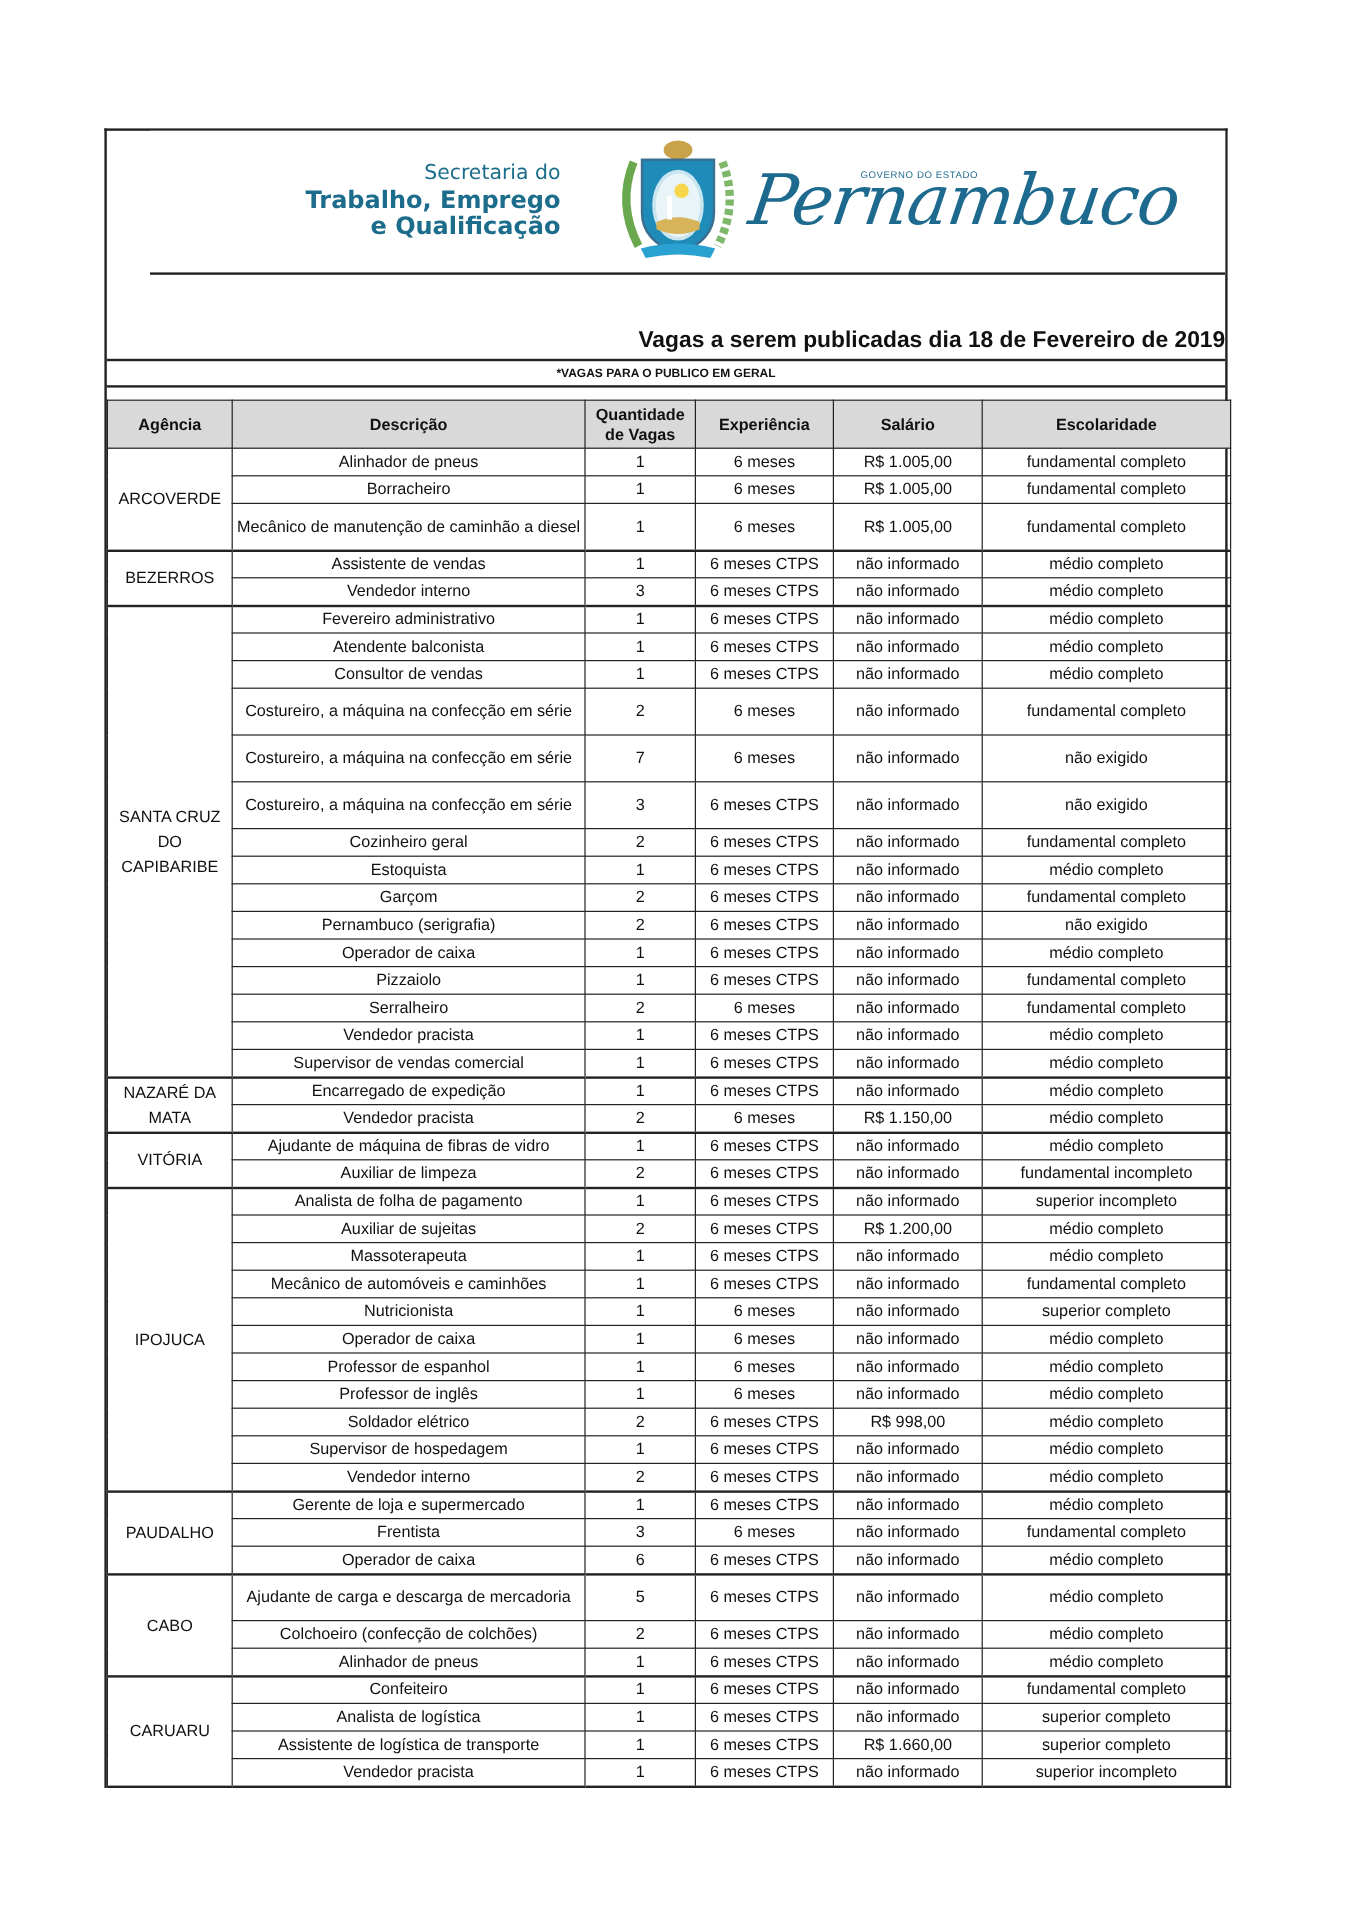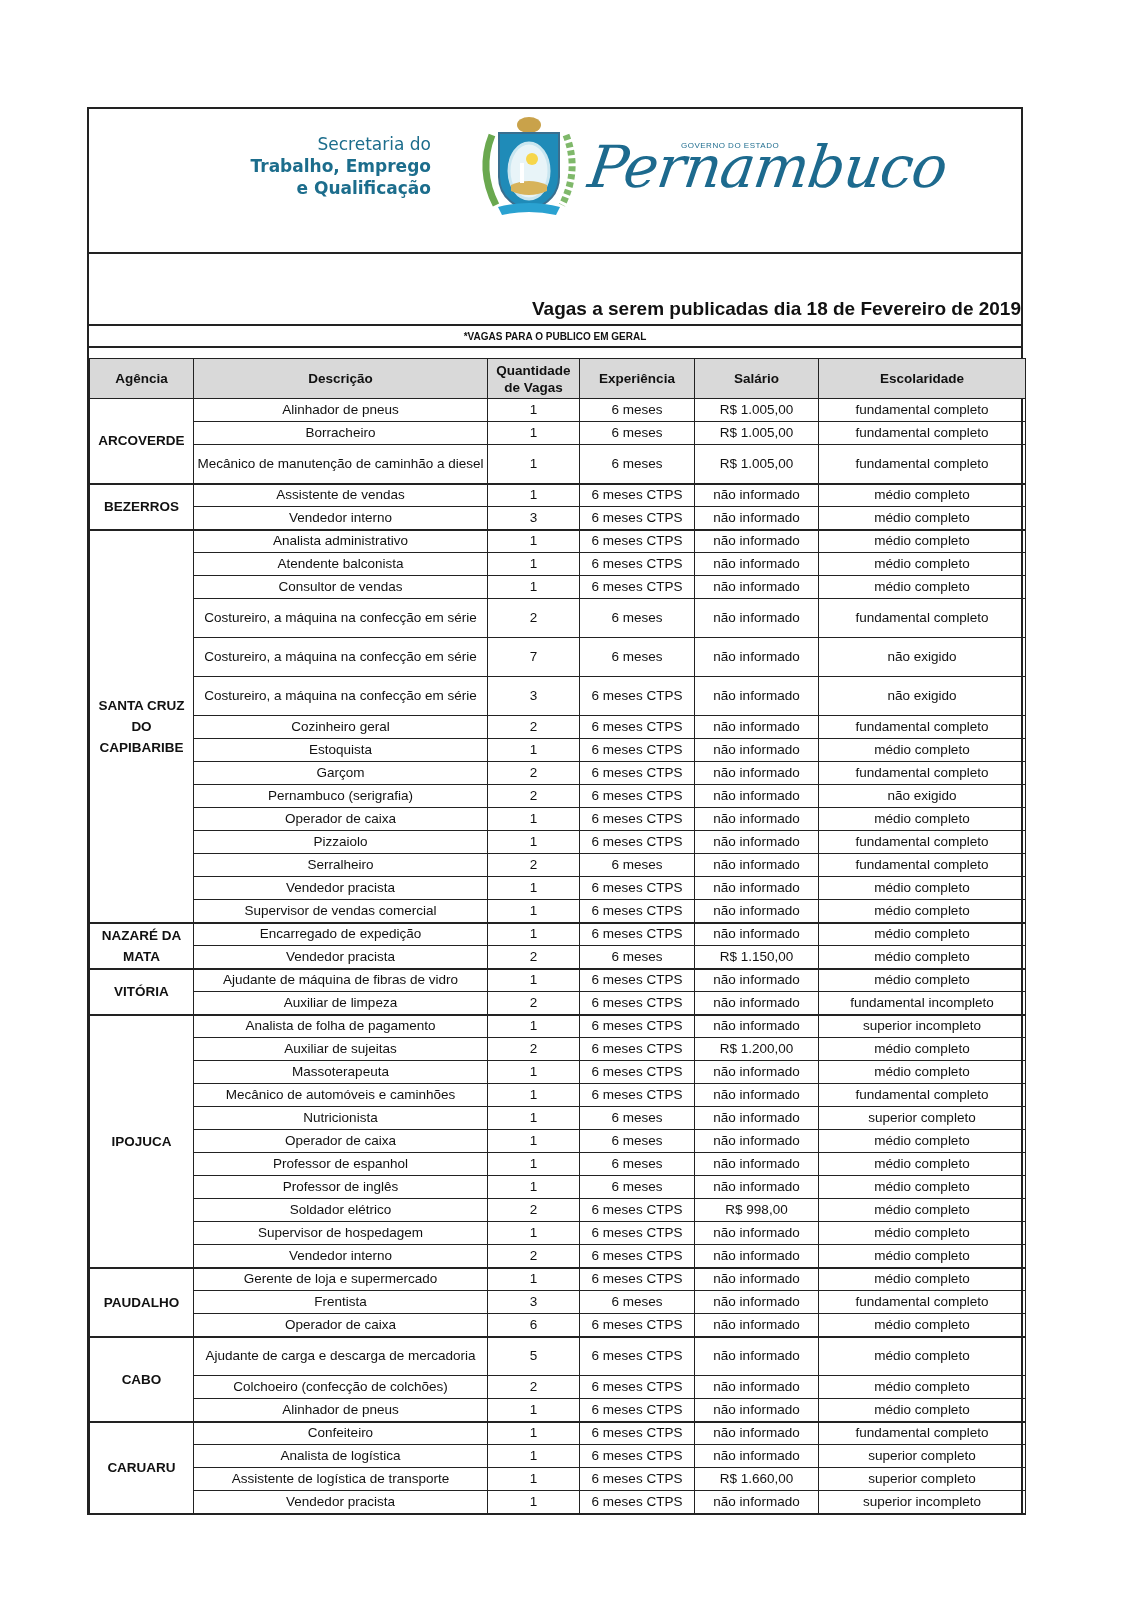--- a/index.html
+++ b/index.html
@@ -1,34 +1,34 @@
 <!DOCTYPE html>
 <html><head>
 <meta charset="utf-8">
 <style>
   * { box-sizing: border-box; }
   html, body { margin: 0; padding: 0; background: #ffffff; }
   body { width: 1132px; height: 1600px; position: relative; font-family: "Liberation Sans", sans-serif; color: #111; }
   .sheet { position: absolute; left: 87px; top: 107px; width: 936px; border: 2px solid #222; border-bottom: none; }
-  .logo-band { height: 145px; border-bottom: 2px solid #222; position: relative; background: #fff; }
+  .logo-band { height: 120px; border-bottom: 2px solid #222; position: relative; background: #fff; margin-left: 36px; }
   .sec-text { position: absolute; left: 126px; top: 24px; width: 216px; text-align: right; font-family: "DejaVu Sans", sans-serif; line-height: 22px; color: #1c6d8c; }
   .sec-text .l1 { font-size: 17px; font-weight: normal; }
-  .sec-text .l2, .sec-text .l3 { font-size: 17px; font-weight: bold; }
+  .sec-text .l2, .sec-text .l3 { font-size: 20px; font-weight: bold; }
   .crest { position: absolute; left: 385px; top: 6px; width: 110px; height: 104px; }
   .gov { position: absolute; left: 500px; top: 14px; width: 310px; height: 90px; }
   .gov-small { position: absolute; left: 92px; top: 18px; font-size: 8px; letter-spacing: 0.5px; color: #1f6d8f; }
   .gov-big { position: absolute; left: 0; top: 10px; font-family: "DejaVu Serif", serif; font-style: italic; font-size: 58px; color: #1d6a8e; letter-spacing: -1px; transform: skewX(-8deg); }
   .title-row { height: 32px; border-bottom: 2px solid #222; text-align: right; font-size: 19px; font-weight: bold; line-height: 30px; font-family: "Liberation Sans Narrow", "Liberation Sans", sans-serif; margin-top: 40px; }
   .sub-row { height: 22px; border-bottom: 2px solid #222; text-align: center; font-size: 10px; font-weight: bold; line-height: 21px; }
   .obs-row { height: 22px; border-bottom: 2px solid #222; text-align: center; font-size: 14px; line-height: 21px; }
   table { border-collapse: collapse; width: 936px; table-layout: fixed; font-size: 13.5px; margin-top: 10px; }
   th { background: #d9d9d9; font-weight: bold; font-size: 13.5px; border: 1.5px solid #222; height: 40px; line-height: 17px; padding: 0 2px; }
   td { border: 1.5px solid #222; text-align: center; height: 23px; padding: 0 3px; line-height: 18px; }
   td.desc-two { height: 39px; }
-  td.agency { font-weight: bold; line-height: 21px; border-bottom: 2.5px solid #222; }
+  td.agency { font-weight: normal; line-height: 21px; border-bottom: 2.5px solid #222; }
   tr.group-end td { border-bottom: 2.5px solid #222; }
   col.c1 { width: 104px; } col.c2 { width: 294px; } col.c3 { width: 92px; }
   col.c4 { width: 115px; } col.c5 { width: 124px; } col.c6 { width: 207px; }
 </style>
 </head>
 <body>
 
 <div class="sheet">
   <div class="logo-band">
     <div class="sec-text">
@@ -107,21 +107,21 @@
         </tr>
         <tr class="group-end">
           <td>Vendedor interno</td>
           <td>3</td>
           <td>6 meses CTPS</td>
           <td>não informado</td>
           <td>médio completo</td>
         </tr>
         <tr>
           <td class="agency" rowspan="15">SANTA CRUZ DO CAPIBARIBE</td>
-          <td>Analista administrativo</td>
+          <td>Fevereiro administrativo</td>
           <td>1</td>
           <td>6 meses CTPS</td>
           <td>não informado</td>
           <td>médio completo</td>
         </tr>
         <tr>
           <td>Atendente balconista</td>
           <td>1</td>
           <td>6 meses CTPS</td>
           <td>não informado</td>

